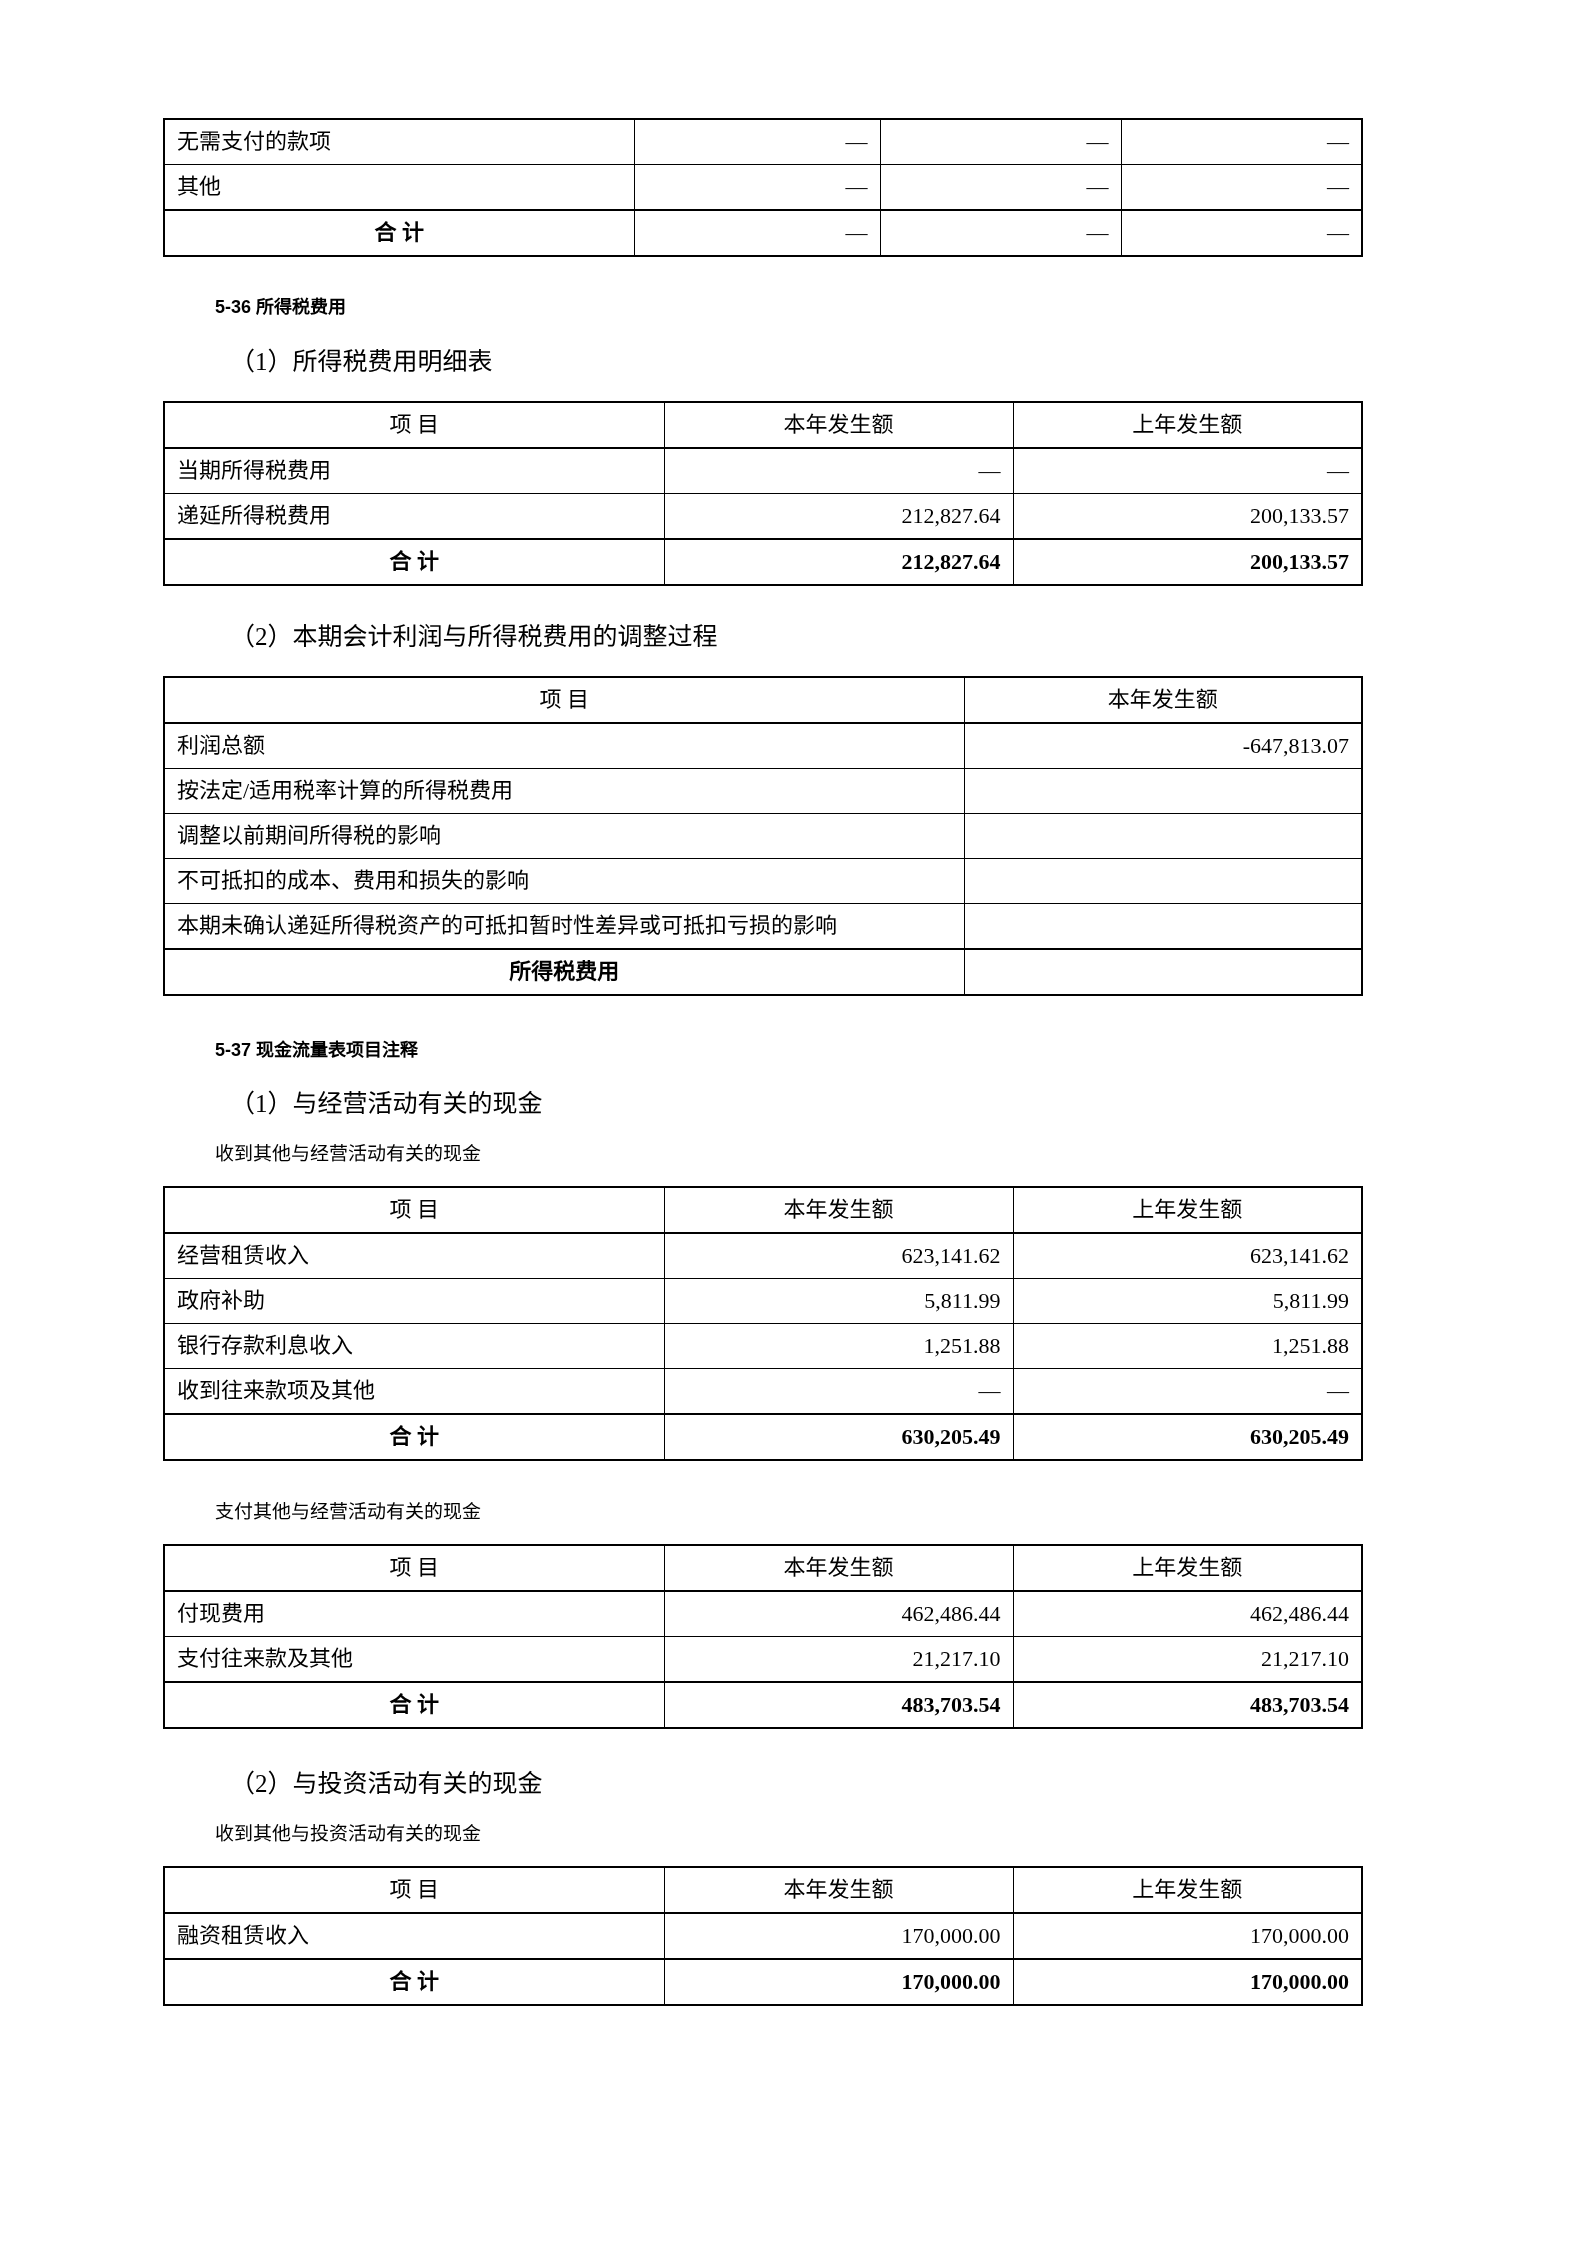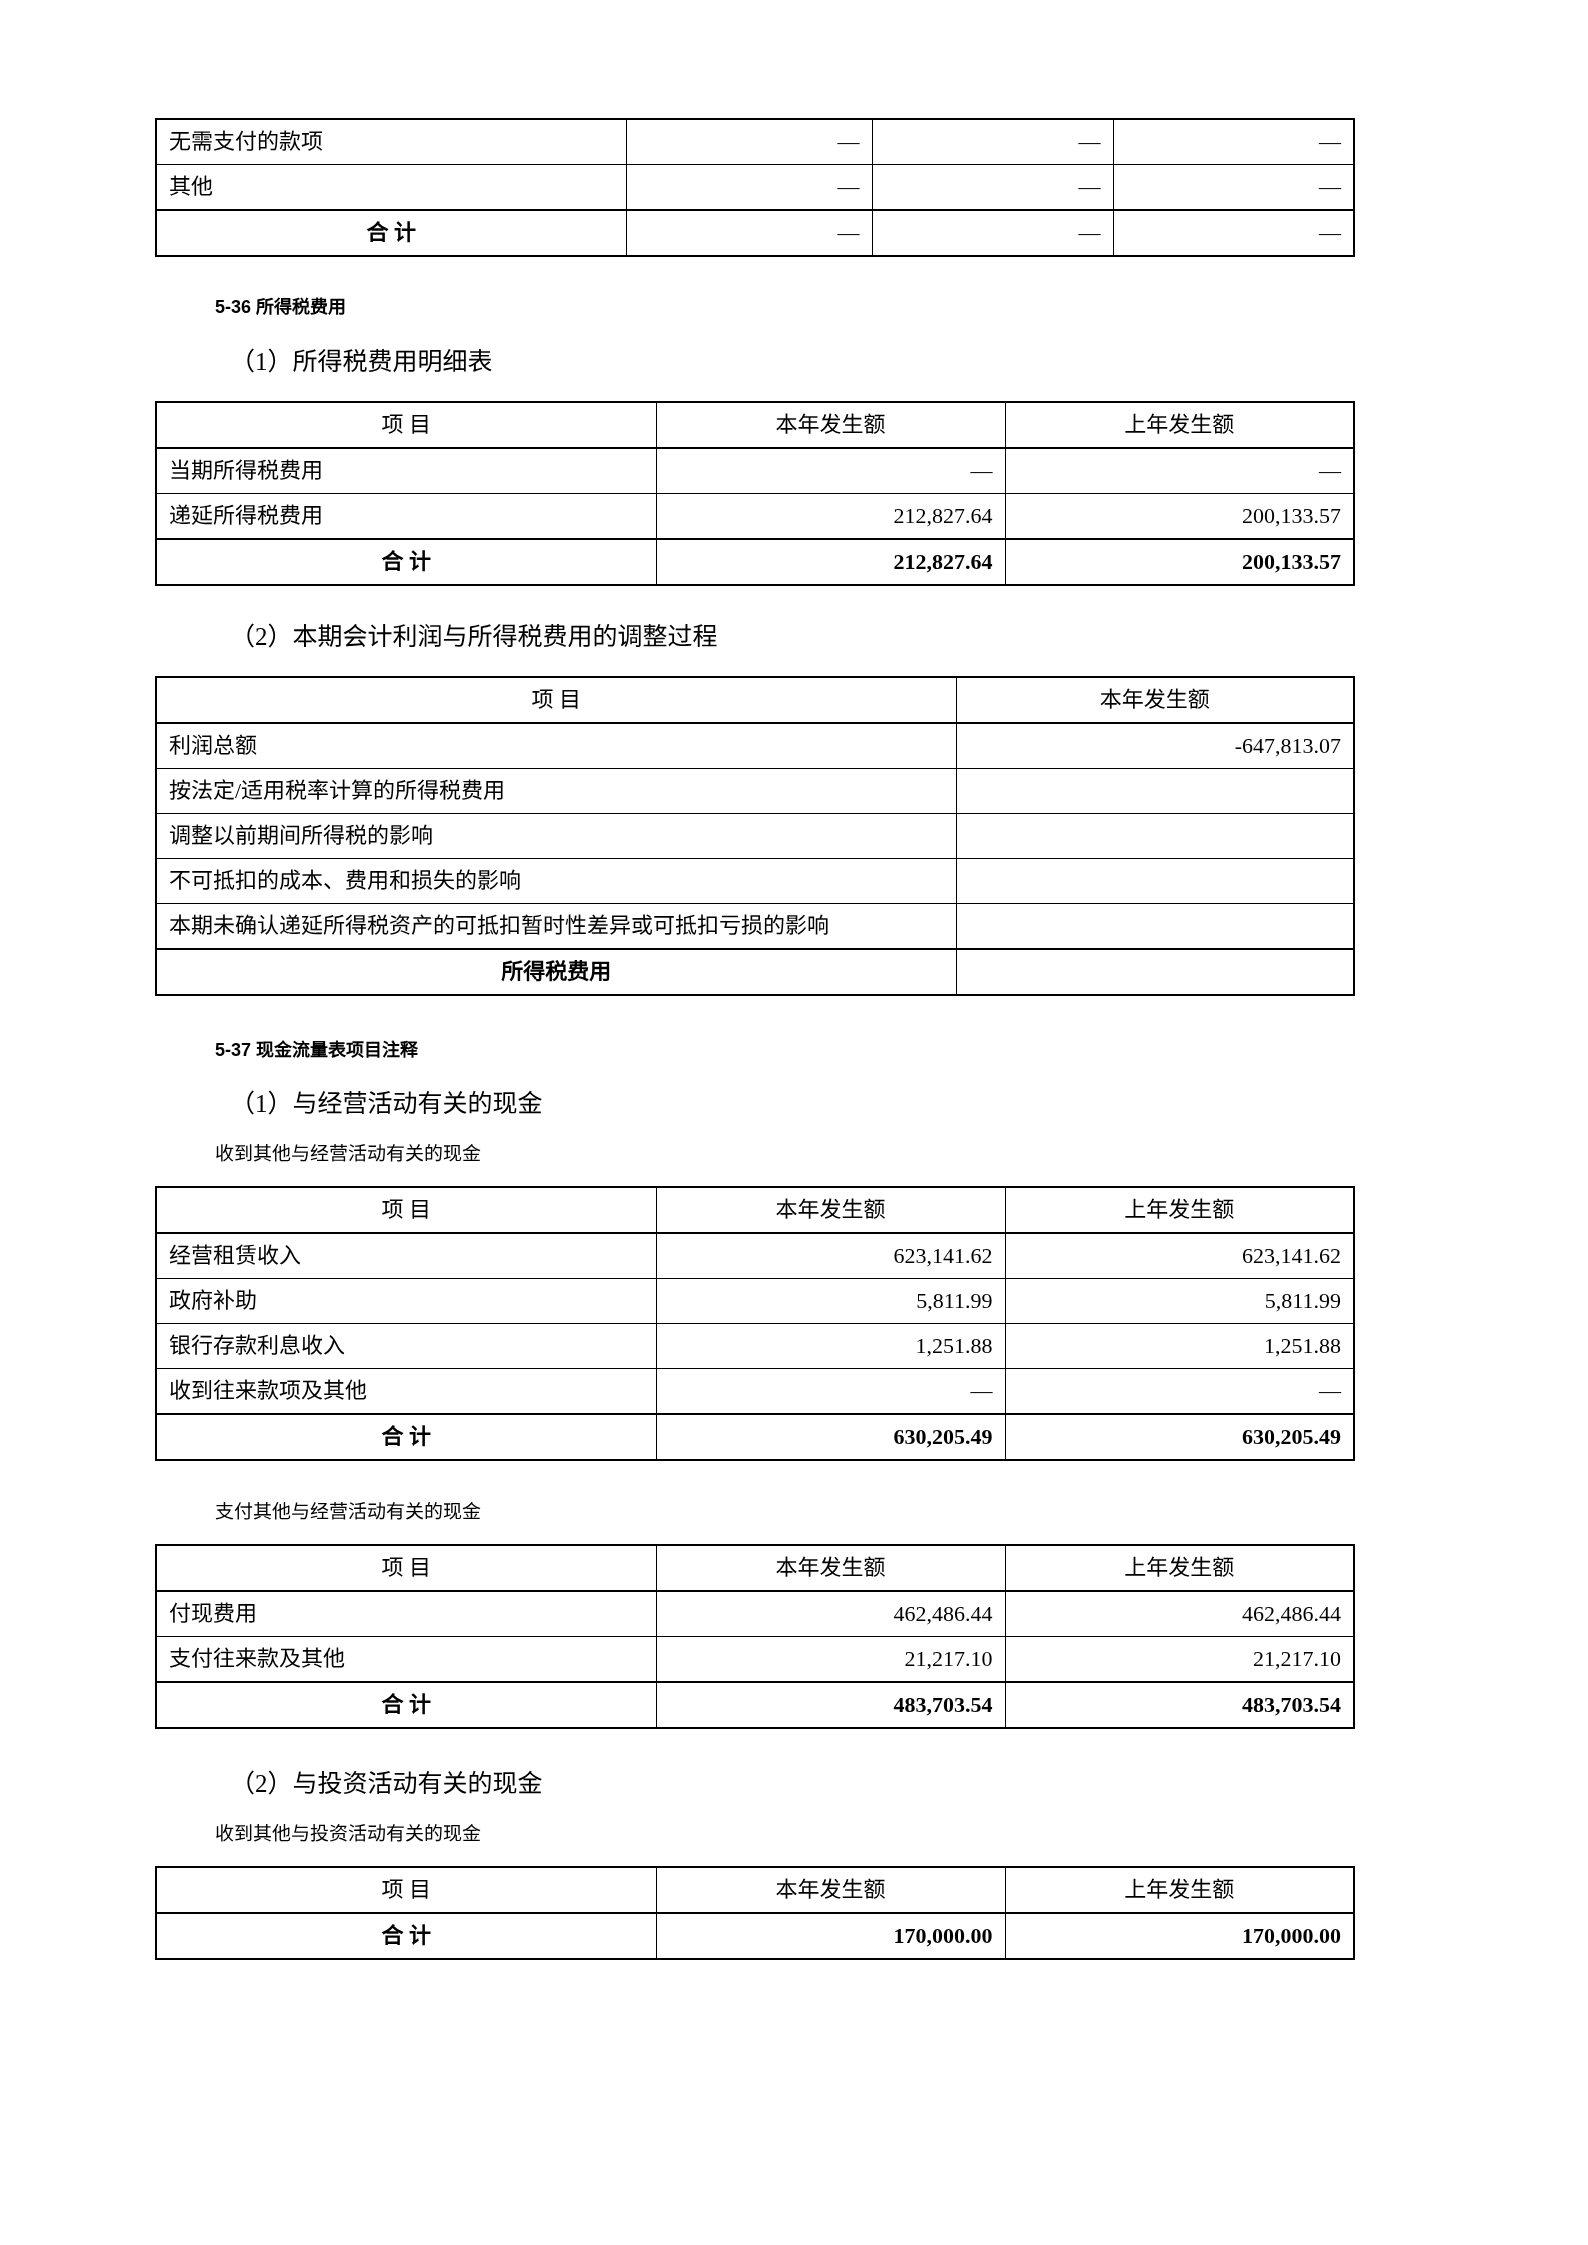--- a/index.html
+++ b/index.html
@@ -49,21 +49,21 @@
   .gap-28 { height: 28px; }
   .gap-36 { height: 36px; }
   .gap-40 { height: 40px; }
   .gap-44 { height: 44px; }
 
   
   table.fin {
     border-collapse: collapse;
     width: 1198px;
     table-layout: fixed;
-    margin-left: 0;
+    margin-left: 8px;
   }
   table.fin td {
     border: 1px solid #000000;
     font-size: 22px;
     line-height: 1.25;
     padding: 8px 12px;
     height: 28px;
     vertical-align: middle;
     word-break: break-all;
   }
@@ -315,20 +315,25 @@
         <col class="c1">
         <col class="c2">
         <col class="c3">
       </colgroup>
     <tbody>
       <tr class="head-row">
         <td class="center">项  目</td>
         <td class="center">本年发生额</td>
         <td class="center">上年发生额</td>
       </tr>
+      <tr>
+        <td class="item">融资租赁收入</td>
+        <td class="num">170,000.00</td>
+        <td class="num">170,000.00</td>
+      </tr>
       <tr class="total-row">
         <td class="total-lbl">合  计</td>
         <td class="total-num">170,000.00</td>
         <td class="total-num">170,000.00</td>
       </tr>
     </tbody>
   </table>
 
 </div>
 

